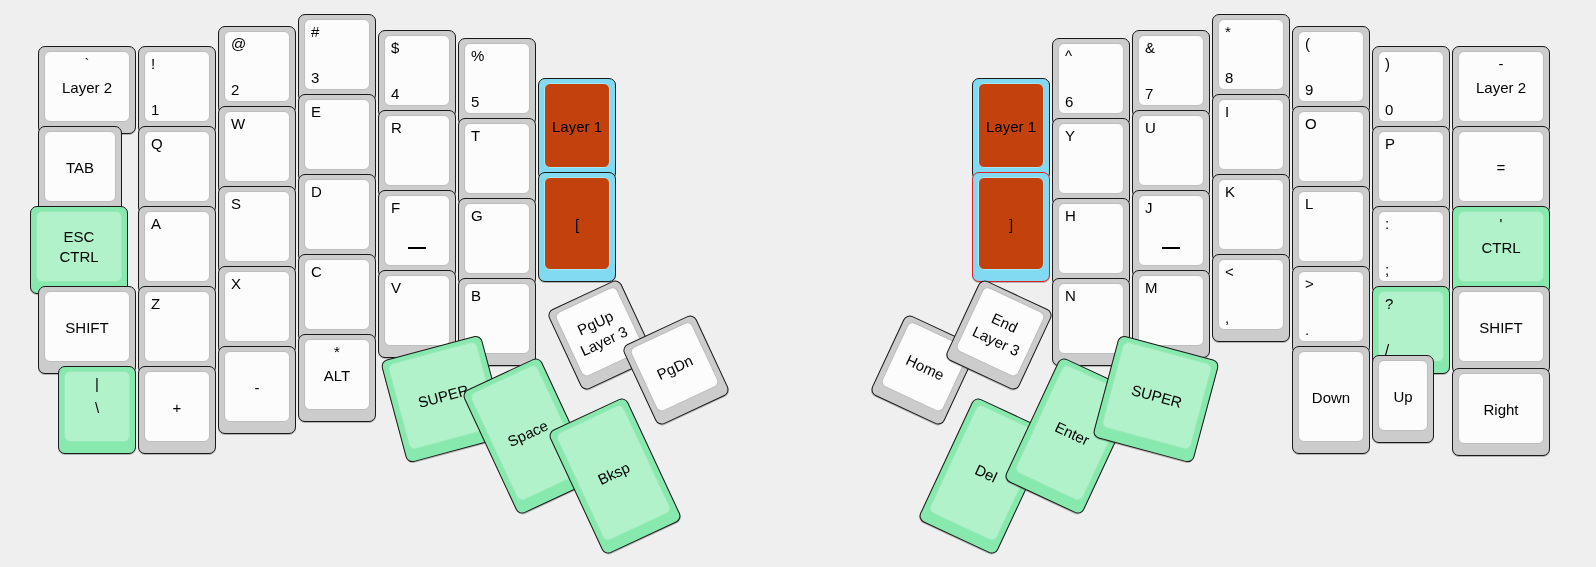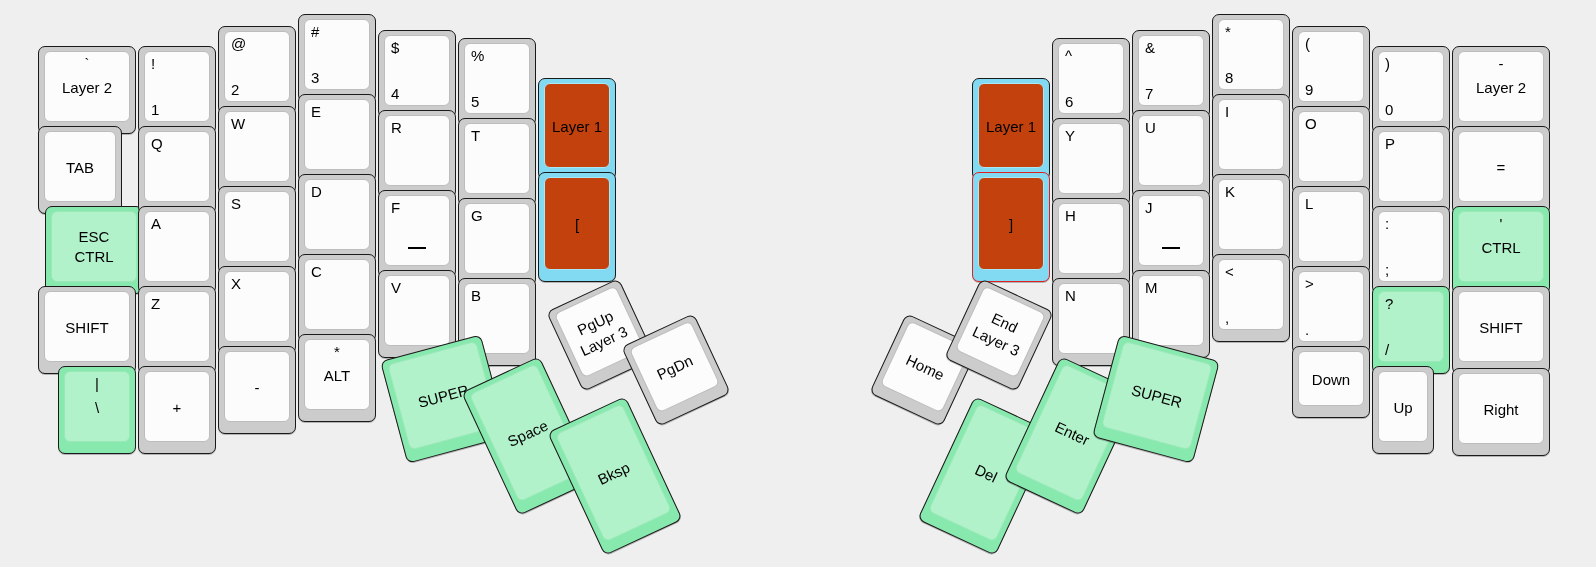--- a/index.html
+++ b/index.html
@@ -72,21 +72,21 @@
       <div class="keytop">
         <div class="lg tc">`</div>
         <div class="lg mc">Layer 2</div>
       </div>
     </div>
     <div class="keycap" style="left: 38px; top: 126px; width: 84px; height: 88px;">
       <div class="keytop">
         <div class="lg mc">TAB</div>
       </div>
     </div>
-    <div class="keycap green" style="left: 45px; top: 206px; width: 98px; height: 88px;">
+    <div class="keycap green" style="left: 30px; top: 206px; width: 98px; height: 88px;">
       <div class="keytop">
         <div class="lg stack twoline"><div>ESC</div><div>CTRL</div></div>
       </div>
     </div>
     <div class="keycap" style="left: 38px; top: 286px; width: 98px; height: 88px;">
       <div class="keytop">
         <div class="lg mc">SHIFT</div>
       </div>
     </div>
     <div class="keycap green" style="left: 58px; top: 366px; width: 78px; height: 88px;">
@@ -342,21 +342,21 @@
       <div class="keytop">
         <div class="lg tl">L</div>
       </div>
     </div>
     <div class="keycap" style="left: 1292px; top: 266px; width: 78px; height: 88px;">
       <div class="keytop">
         <div class="lg tl">&gt;</div>
         <div class="lg bl">.</div>
       </div>
     </div>
-    <div class="keycap" style="left: 1292px; top: 346px; width: 78px; height: 72px;">
+    <div class="keycap" style="left: 1292px; top: 346px; width: 78px; height: 108px;">
       <div class="keytop">
         <div class="lg mc">Down</div>
       </div>
     </div>
     <div class="keycap" style="left: 1372px; top: 46px; width: 78px; height: 88px;">
       <div class="keytop">
         <div class="lg tl">)</div>
         <div class="lg bl">0</div>
       </div>
     </div>
@@ -370,21 +370,21 @@
         <div class="lg tl">:</div>
         <div class="lg bl">;</div>
       </div>
     </div>
     <div class="keycap green" style="left: 1372px; top: 286px; width: 78px; height: 88px;">
       <div class="keytop">
         <div class="lg tl">?</div>
         <div class="lg bl">/</div>
       </div>
     </div>
-    <div class="keycap" style="left: 1372px; top: 366px; width: 62px; height: 88px;">
+    <div class="keycap" style="left: 1372px; top: 355px; width: 62px; height: 88px;">
       <div class="keytop">
         <div class="lg mc">Up</div>
       </div>
     </div>
     <div class="keycap" style="left: 1452px; top: 46px; width: 98px; height: 88px;">
       <div class="keytop">
         <div class="lg tc">-</div>
         <div class="lg mc">Layer 2</div>
       </div>
     </div>

